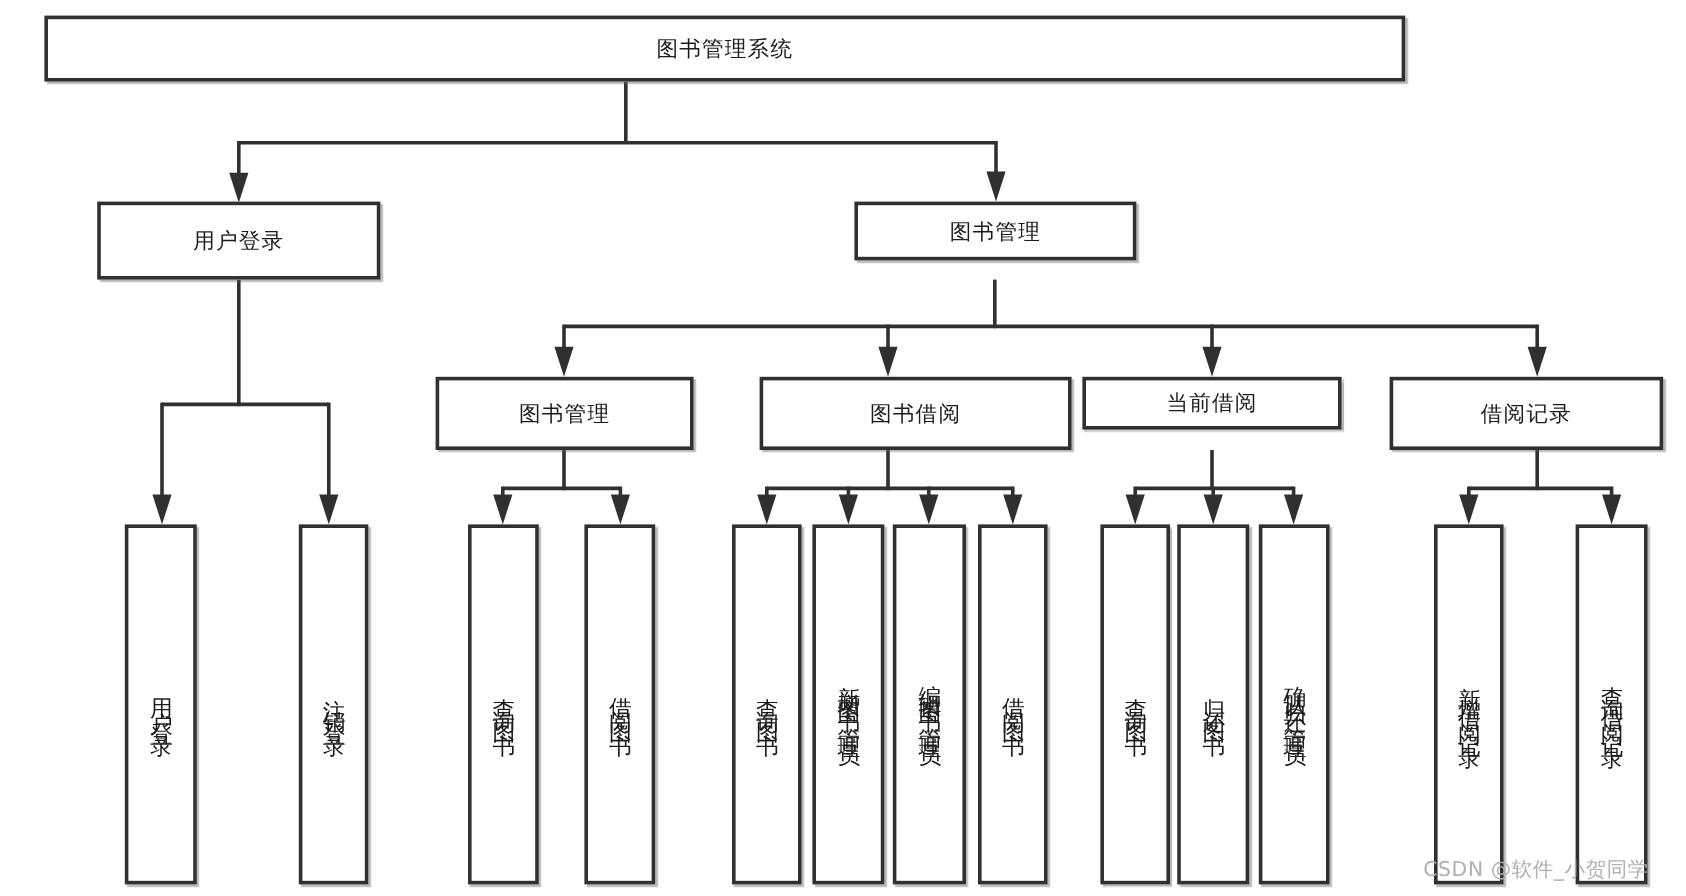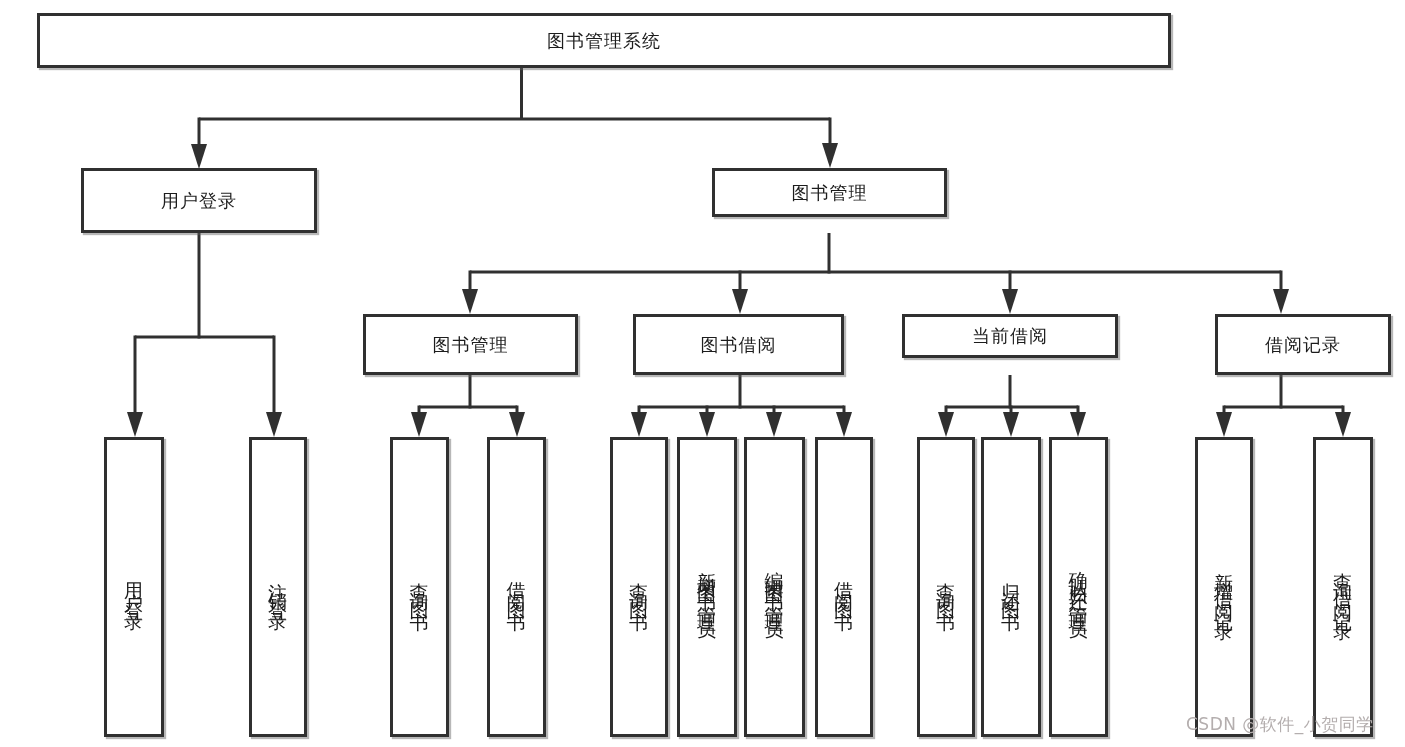--- a/index.html
+++ b/index.html
@@ -128,27 +128,27 @@
   <div class="node h-node" style="left:81px;top:168px;width:236px;height:65px;">
     <span>用户登录</span>
   </div>
   <div class="node h-node" style="left:712px;top:168px;width:235px;height:49px;">
     <span>图书管理</span>
   </div>
 
   <div class="node h-node" style="left:363px;top:314px;width:215px;height:61px;">
     <span>图书管理</span>
   </div>
-  <div class="node h-node" style="left:633px;top:314px;width:211px;height:61px;">
+  <div class="node h-node" style="left:633px;top:314px;width:260px;height:61px;">
     <span>图书借阅</span>
   </div>
   <div class="node h-node" style="left:902px;top:314px;width:216px;height:44px;">
     <span>当前借阅</span>
   </div>
-  <div class="node h-node" style="left:1215px;top:314px;width:176px;height:61px;">
+  <div class="node h-node" style="left:1158px;top:314px;width:228px;height:61px;">
     <span>借阅记录</span>
   </div>
 
   <div class="node leaf" style="left:104px;top:437px;width:60px;height:300px;">
     <span class="vtext">用户登录</span>
   </div>
   <div class="node leaf" style="left:249px;top:437px;width:58px;height:300px;">
     <span class="vtext">注销登录</span>
   </div>
 

